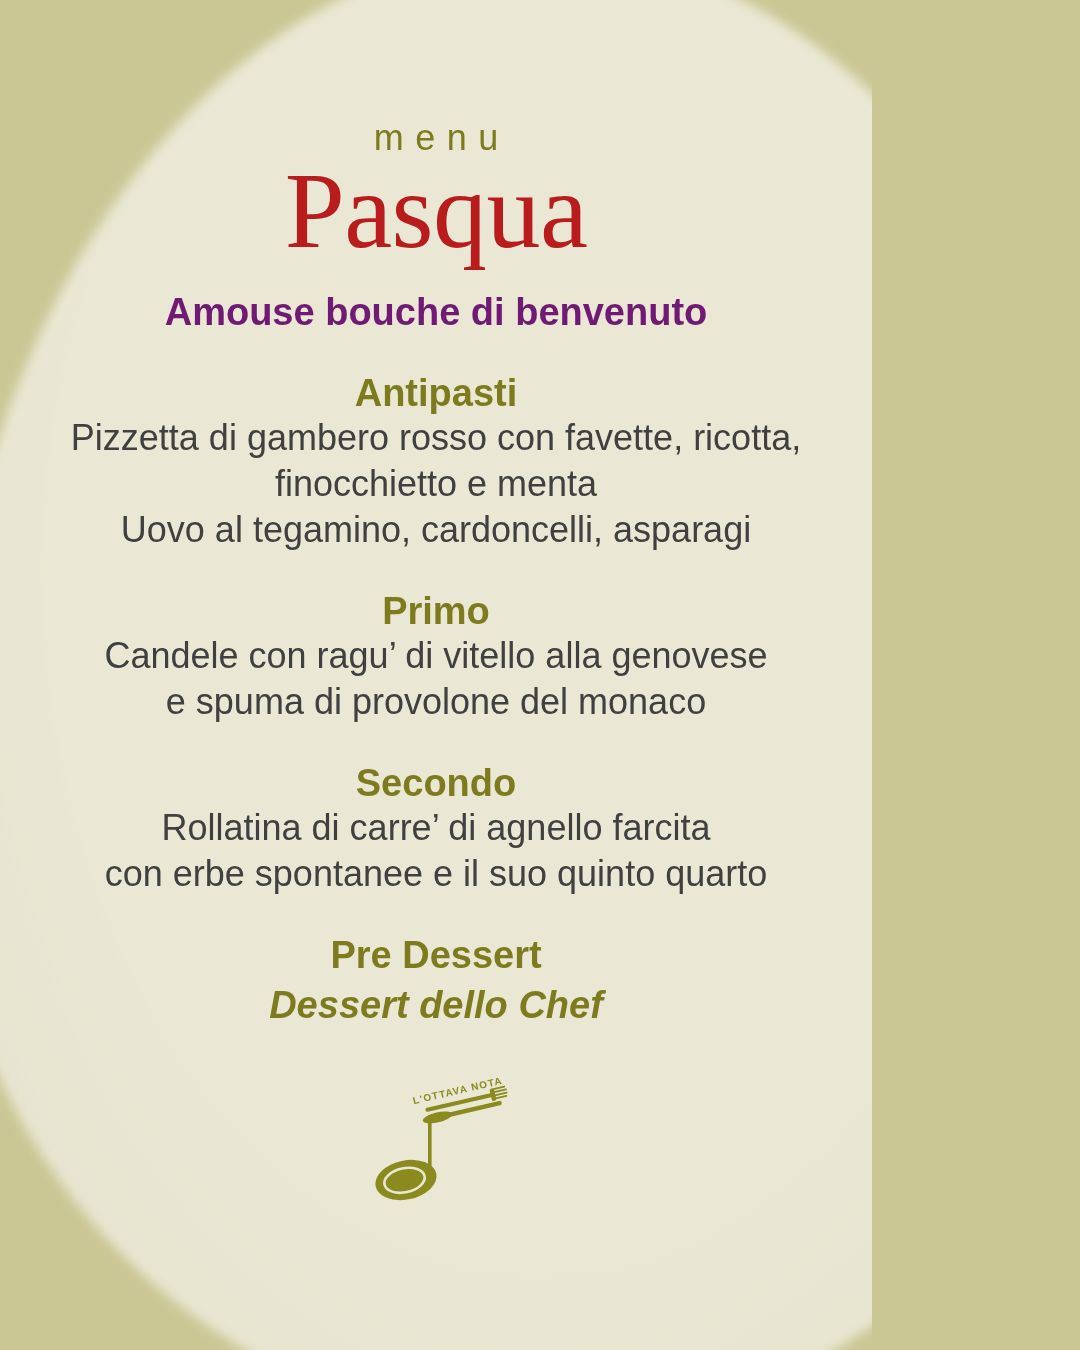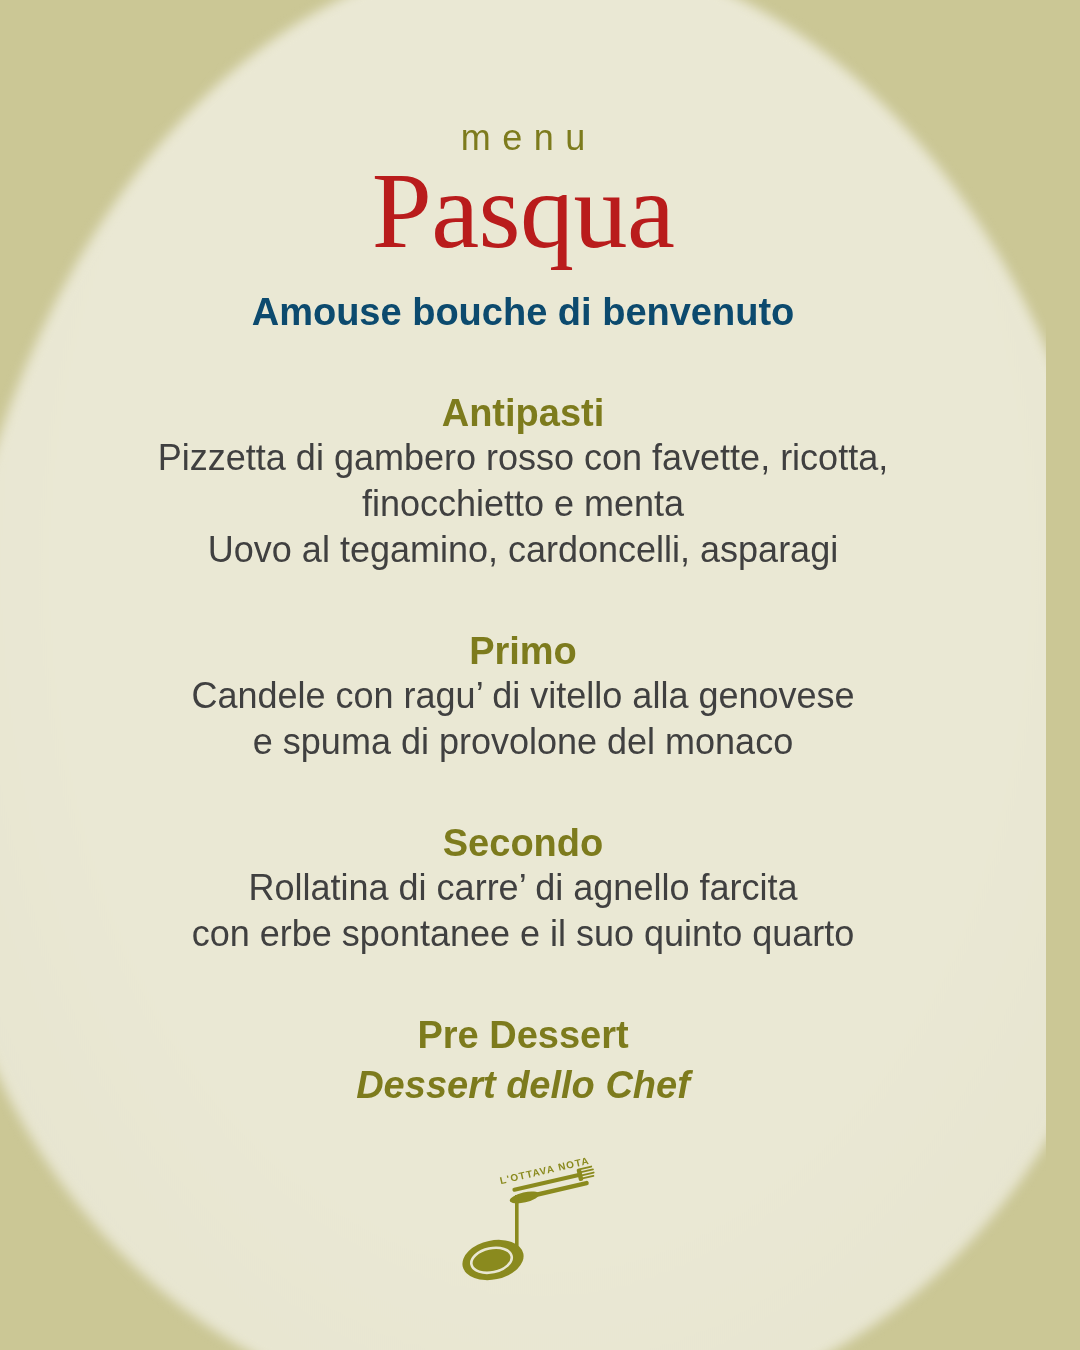--- a/index.html
+++ b/index.html
@@ -1,19 +1,19 @@
 <!DOCTYPE html>
 <html><head>
 <meta charset="utf-8">
 <style>
   * { margin: 0; padding: 0; box-sizing: border-box; }
   html, body { background: #cbc795; }
   .canvas {
     position: relative;
-    width: 1046px;
+    width: 872px;
     height: 1350px;
     overflow: hidden;
     background: #cbc795;
     font-family: "Liberation Sans", sans-serif;
   }
   .egg {
     position: absolute;
     left: -60px;
     top: -50px;
     width: 1200px;
@@ -39,26 +39,26 @@
   .title {
     font-family: "Liberation Serif", serif;
     color: #b91c1c;
     font-size: 108px;
     line-height: 105px;
     font-weight: 400;
     letter-spacing: -0.005em;
   }
   .welcome {
     margin-top: 26px;
-    color: #0c4a6e;
+    color: #701a75;
     font-size: 38px;
     line-height: 46px;
     font-weight: 700;
   }
-  .section { margin-top: 56px; }
+  .section { margin-top: 36px; }
   .section.tight { margin-top: 6px; font-style: italic; }
   .section-heading {
     color: #7d7b1d;
     font-size: 38px;
     line-height: 44px;
     font-weight: 700;
   }
   .item-line {
     color: #404040;
     font-size: 36px;

